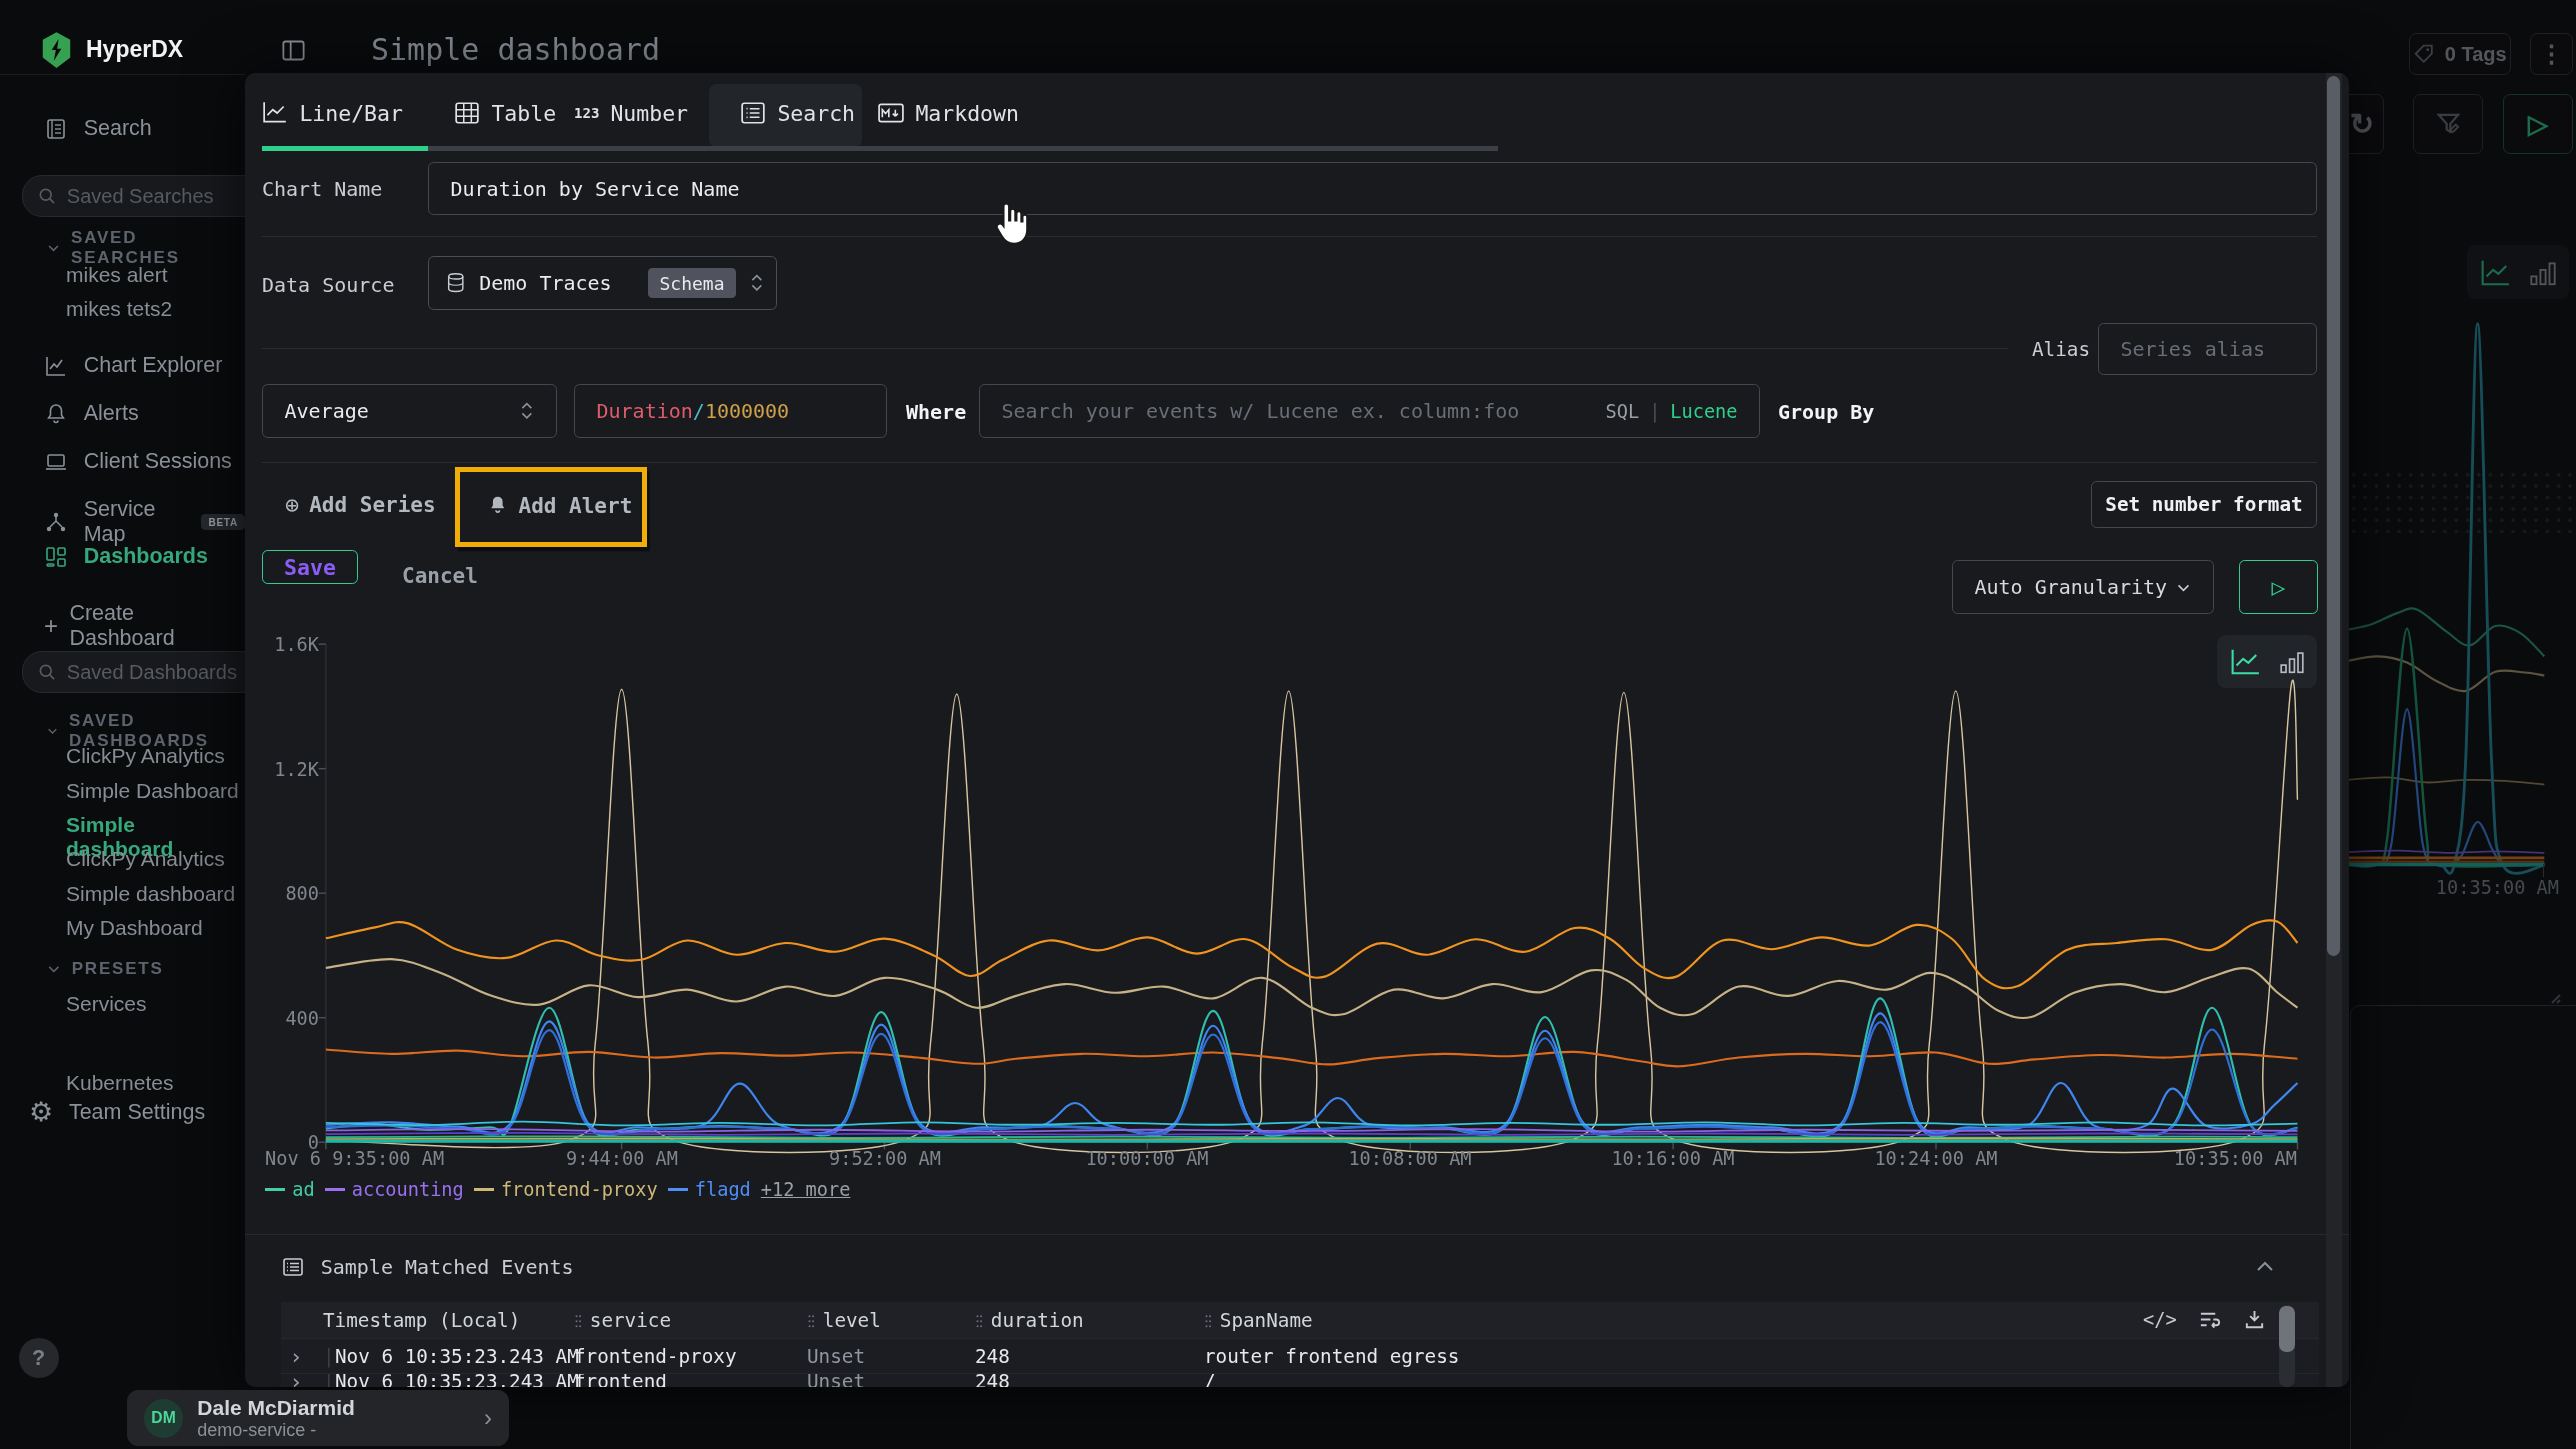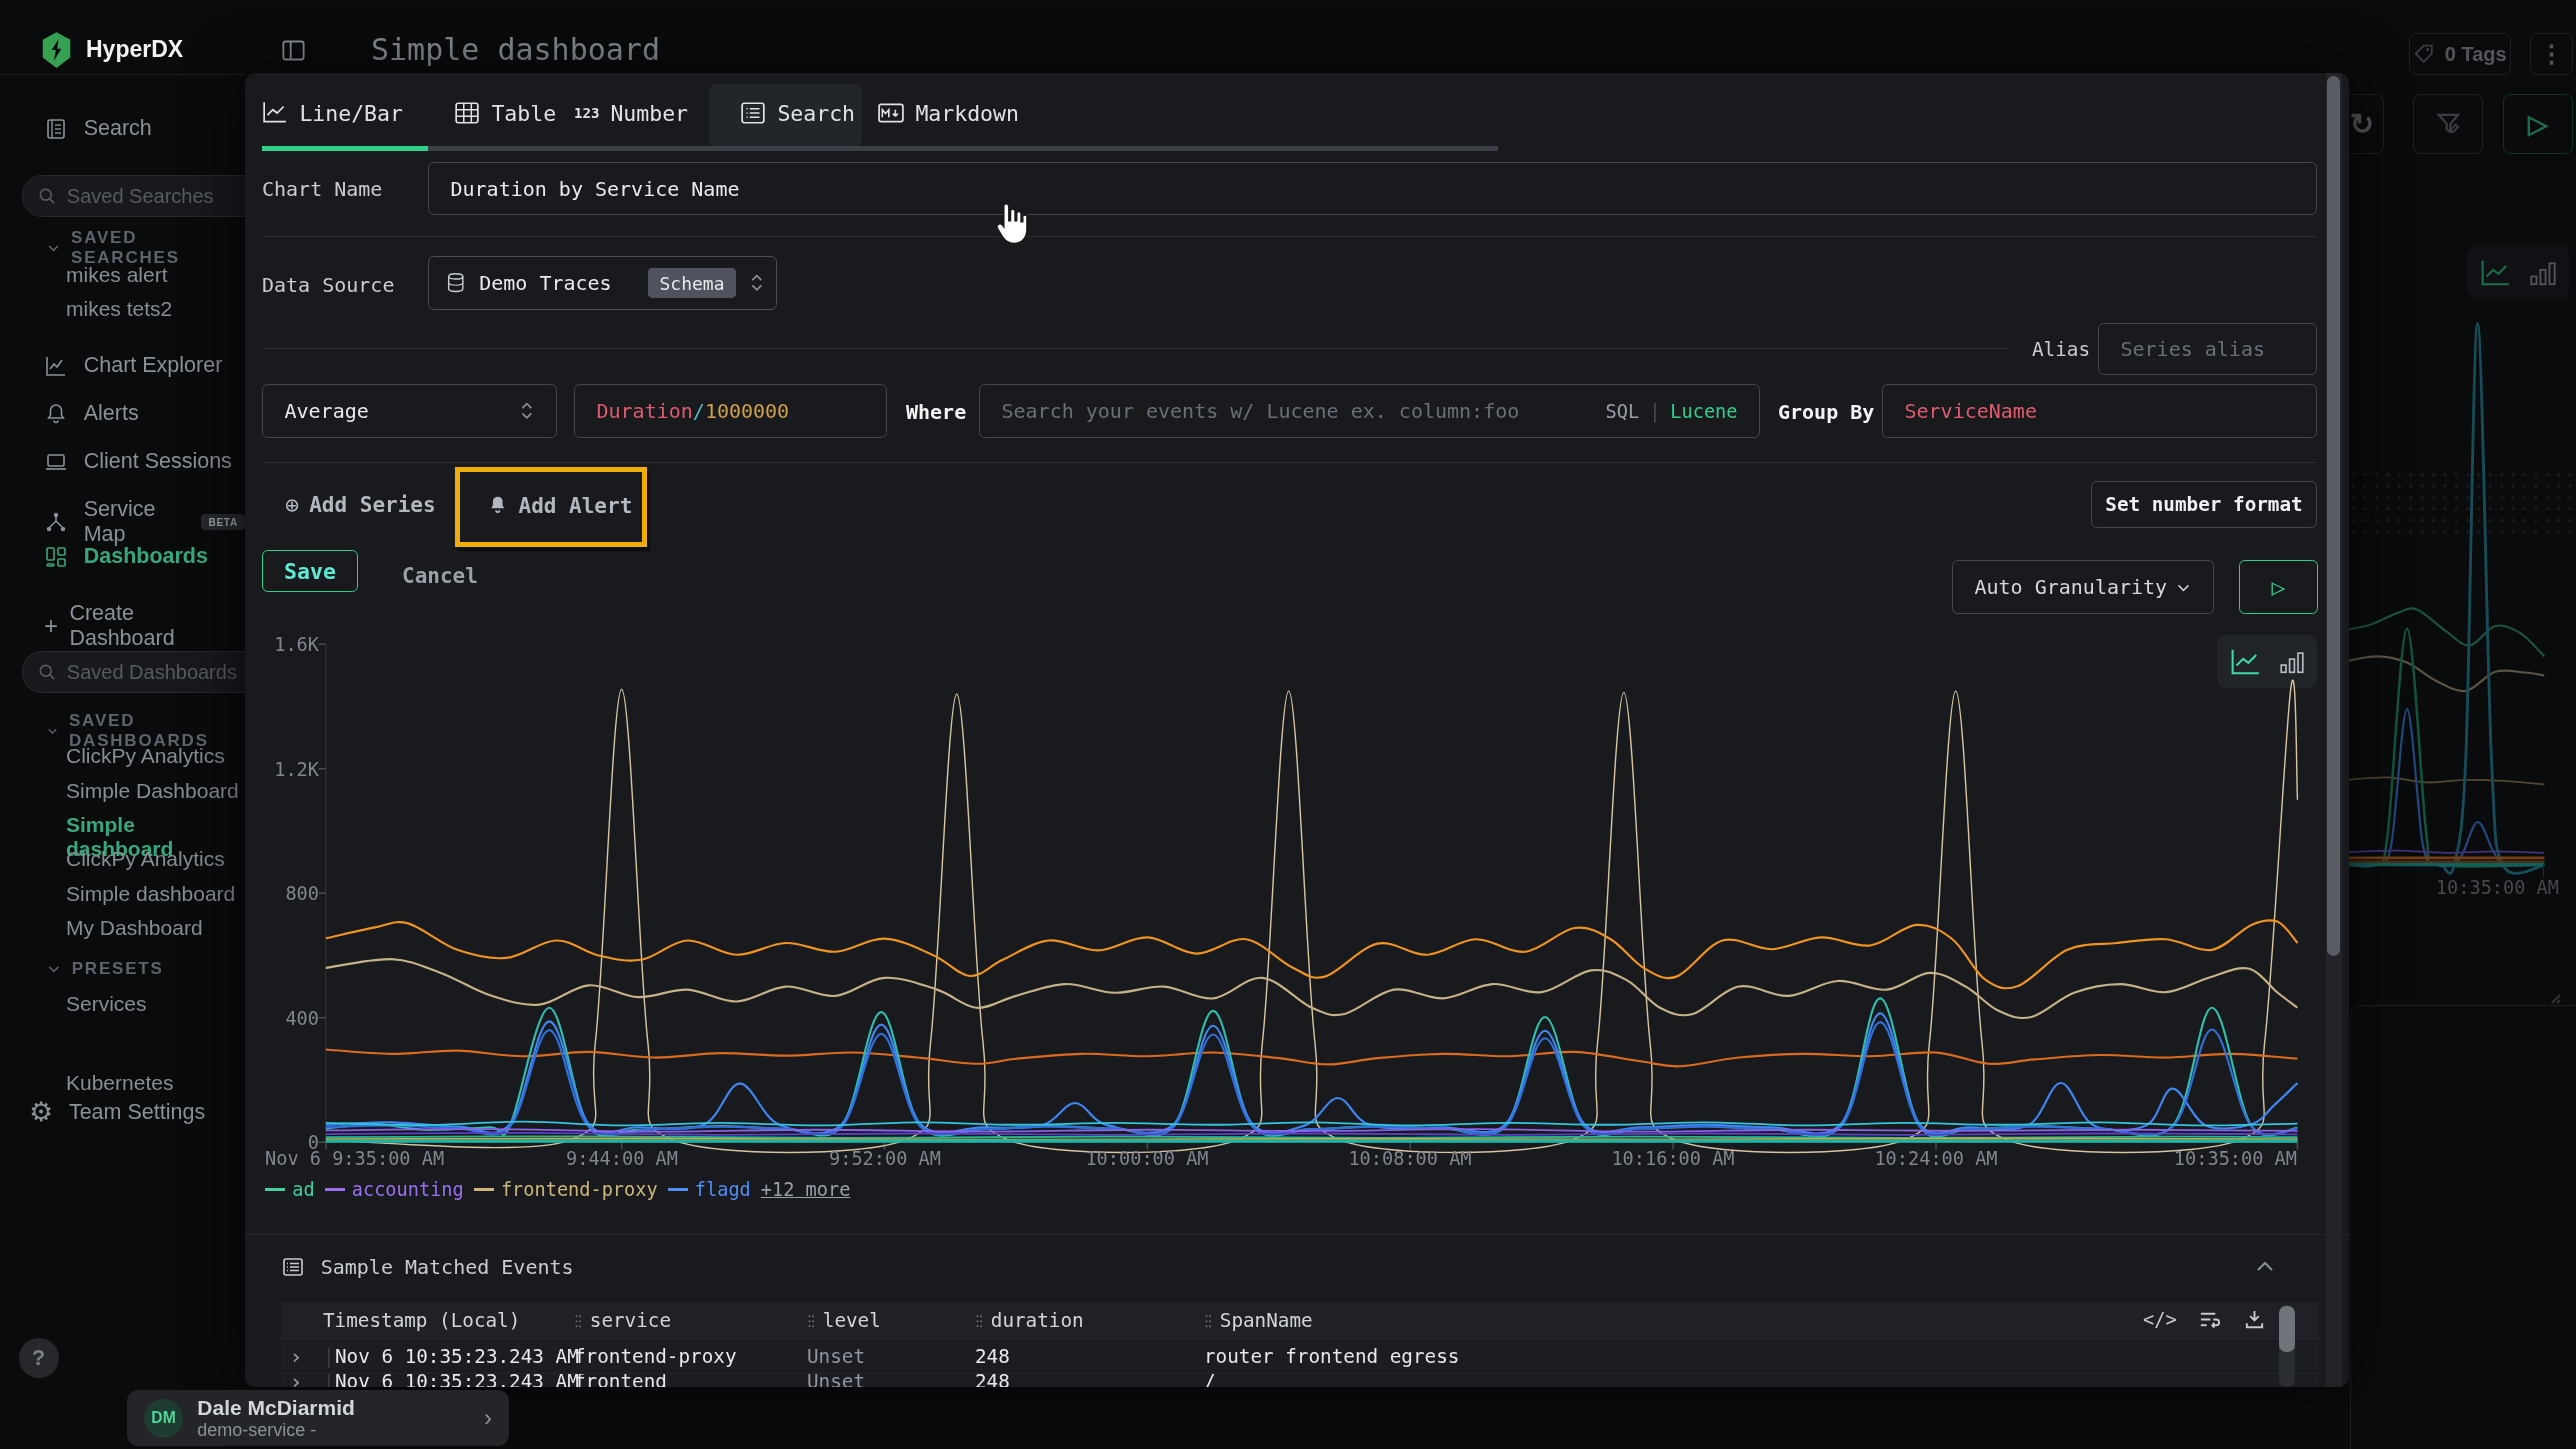--- a/index.html
+++ b/index.html
@@ -363,44 +363,41 @@
         <span id="field-tokens"><span style="color: rgb(224, 92, 108);">Duration</span><span style="color: rgb(79, 185, 204);">/</span><span style="color: rgb(207, 160, 74);">1000000</span></span>
       </div>
     <div class="bold-label" style="left:661px;top:327px;">Where</div>
     <div class="input" style="left:734px;top:311px;width:781px;height:54px;">
       <span class="placeholder" style="flex:1;overflow:hidden;white-space:nowrap;">Search your events w/ Lucene ex. column:foo</span>
       <span style="color:#9aa0a8;font-size:18.6px;">SQL</span>
       <span style="color:#4a4f55;font-size:18.6px;margin:0 10px;">|</span>
       <span style="color:#2fd08c;font-size:18.6px;">Lucene</span>
     </div>
     <div class="bold-label" style="left:1533px;top:327px;">Group By</div>
-    <div class="input" style="left:1637px;top:311px;width:435px;height:54px;color:#e05c6c;">
-      <span>ServiceName</span>
-    </div>
 
     <div class="divider" style="left:17px;top:389px;width:2055px;"></div>
 
     <div class="ghost-btn" style="left:40px;top:418px;">
       <span style="font-size:23.6px;font-weight:400;">⊕</span>
       <span>Add Series</span>
     </div>
     <div class="abs" style="left:210px;top:394px;width:182px;height:70px;border:5.7px solid #f1ad07;box-shadow:2.9px 4.3px 0 rgba(0,0,0,.45);">
       <div class="ghost-btn" style="left:27px;top:21.5px;position:absolute;">
         <svg width="21.5" height="23" viewBox="0 0 24 26">
             <path d="M12 3a5.5 5.5 0 0 0-5.5 5.5v4.6L4.6 16h14.8l-1.9-2.9V8.5A5.5 5.5 0 0 0 12 3z" fill="#b3b8bf"></path>
             <path d="M10 18.5a2 2 0 0 0 4 0" fill="none" stroke="#b3b8bf" stroke-width="1.8"></path>
           </svg>
         <span>Add Alert</span>
       </div>
     </div>
     <div class="btn" style="left:1846px;top:408px;width:226px;height:47px;font-size:19.3px;">
         <span>Set number format</span>
       </div>
 
-    <div class="btn" style="left:17px;top:477px;width:96px;height:42px;border:1.4px solid #2fd08c;color:#5eead4;font-size:21.5px;">
+    <div class="btn" style="left:17px;top:477px;width:96px;height:34px;border:1.4px solid #2fd08c;color:#8b5cf6;font-size:21.5px;">
         <span>Save</span>
       </div>
     <div class="abs" style="left:157px;top:491px;color:#9aa0a8;font-size:21px;font-weight:700;"><span>Cancel</span></div>
     <div class="input" style="left:1707px;top:487px;width:262px;height:54px;justify-content:space-between;color:#d6d9de;">
       <span>Auto Granularity</span>
       <svg width="17" height="17" viewBox="0 0 24 24">
           <path d="M5 9l7 7 7-7" fill="none" stroke="#c9cdd3" stroke-width="2.2"></path>
         </svg>
     </div>
     <div class="btn" style="left:1994px;top:487px;width:79px;height:54px;border:1.4px solid #2fd08c;color:#2fd08c;font-size:23px;font-weight:400;">

